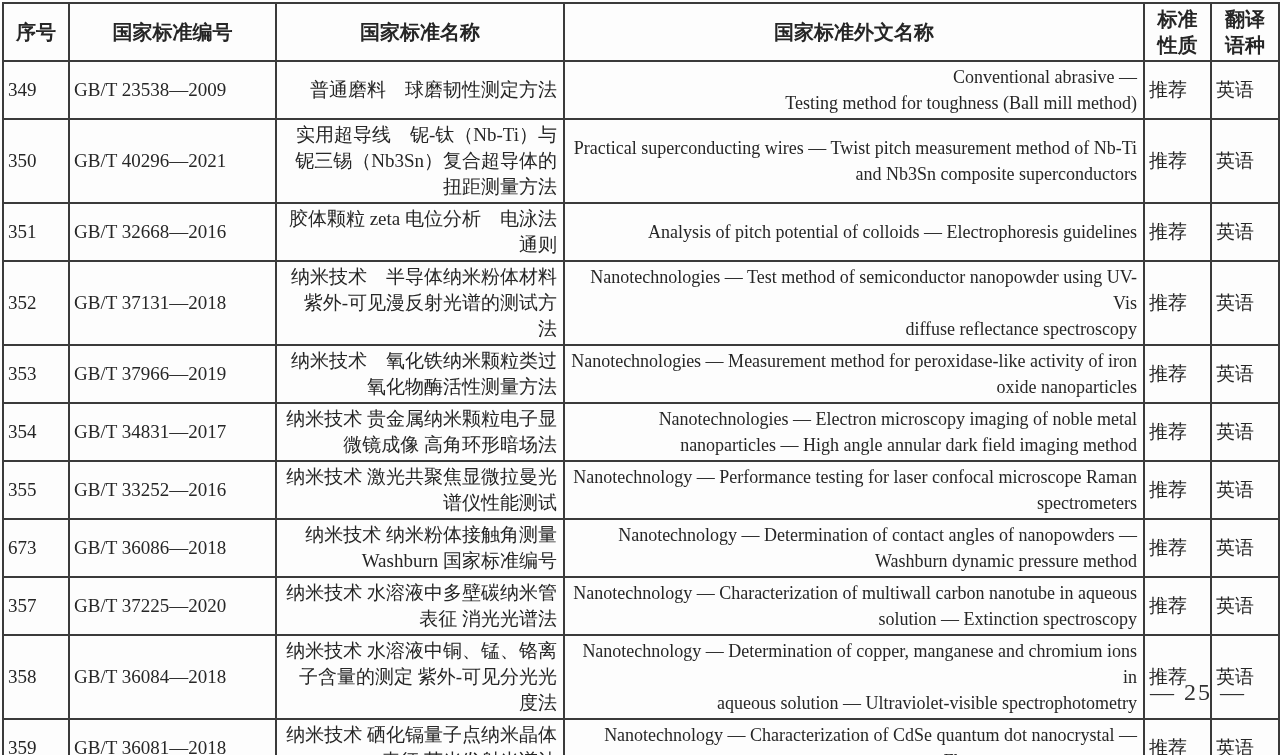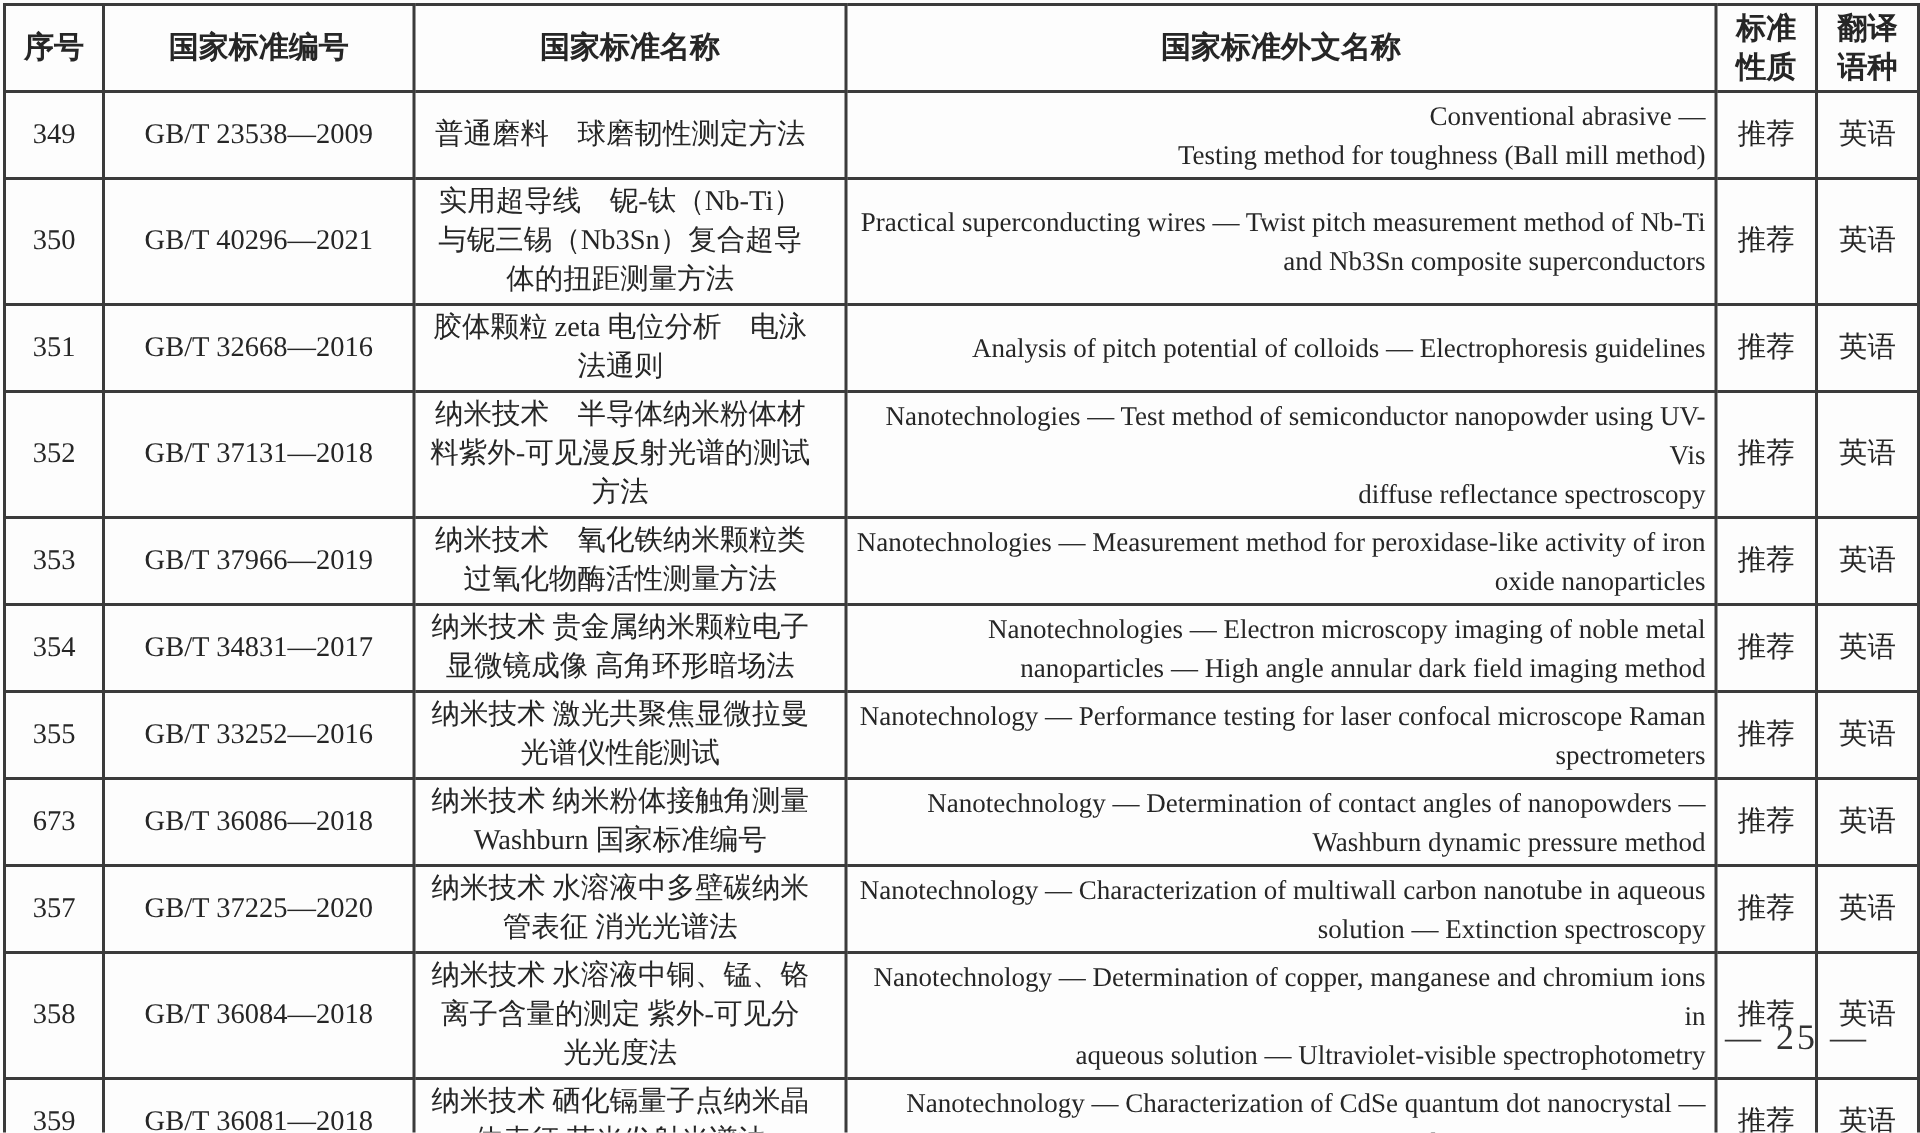--- a/index.html
+++ b/index.html
@@ -25,22 +25,22 @@
     line-height: 26px;
     padding: 2px 4px;
   }
   .standards thead th {
     font-weight: bold;
     font-size: 20px;
     text-align: center;
     height: 53px;
     white-space: pre-line;
   }
-  td.c-seq, td.c-code, td.c-nature, td.c-lang { text-align: center; border-radius: 22px; }
-  td.c-zh { text-align: center; padding-left: 9px; padding-right: 22px; }
+  td.c-seq, td.c-code, td.c-nature, td.c-lang { text-align: left; border-radius: 22px; }
+  td.c-zh { text-align: right; padding-left: 9px; padding-right: 6px; }
   td.c-en {
     text-align: right;
     white-space: pre-line;
     font-size: 18px;
     padding-left: 6px; padding-right: 6px;
   }
   .footer-page {
     position: absolute;
     top: 679px; right: 34px;
     font-size: 24px;

